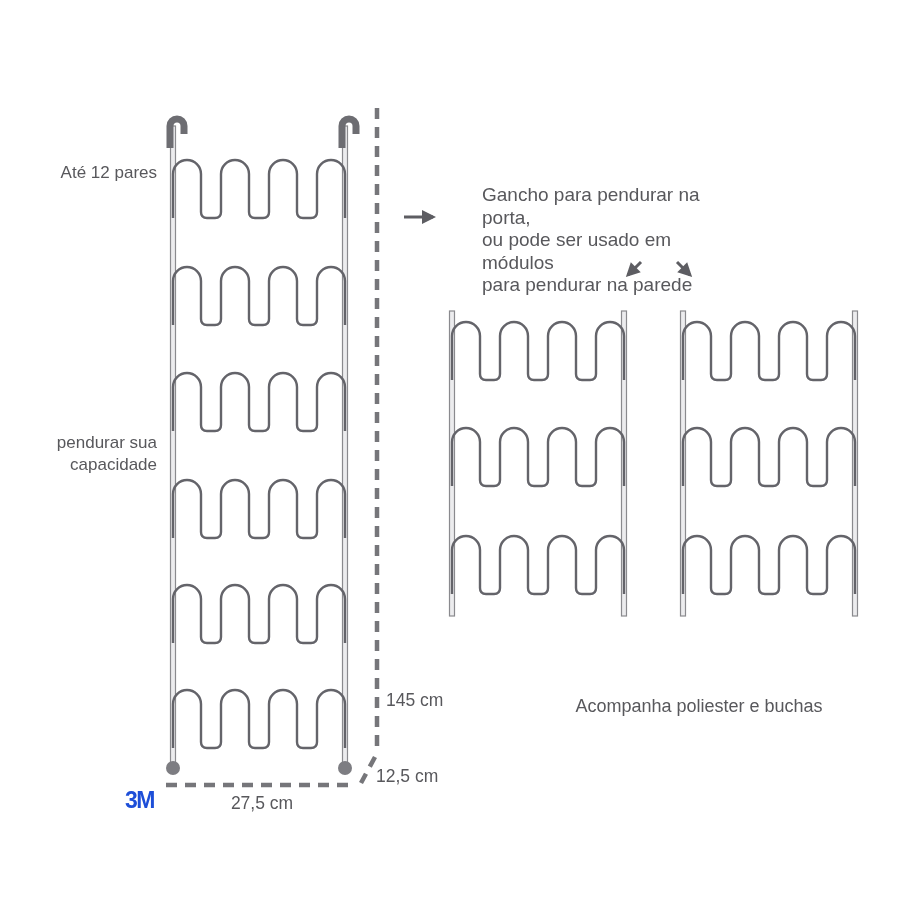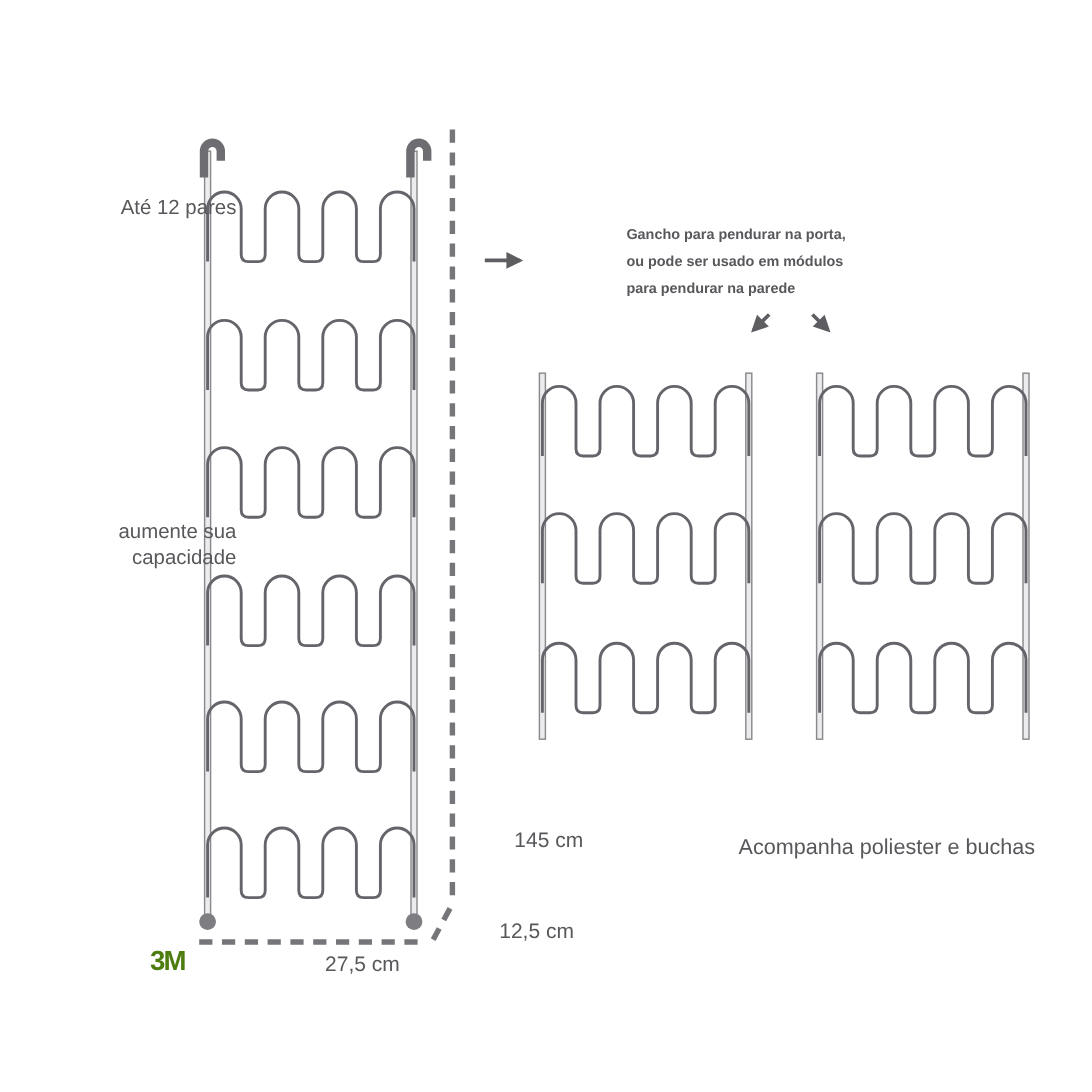--- a/index.html
+++ b/index.html
@@ -1,29 +1,29 @@
 <!DOCTYPE html>
 <html><head>
 <meta charset="utf-8">
 <style>
   html,body{margin:0;padding:0;background:#ffffff;}
   .canvas{
     position:relative;width:910px;height:910px;background:#ffffff;
     font-family:"Liberation Sans", sans-serif;color:#58585c;overflow:hidden;
   }
   .art{position:absolute;left:0;top:0;}
-  .label{position:absolute;white-space:pre-line;line-height:22px;font-size:17px;margin-left:40px;}
+  .label{position:absolute;white-space:pre-line;line-height:22px;font-size:17px;}
   .r{text-align:right;}
   .c{text-align:center;}
   .dim{font-size:17.5px;}
-  .note{font-size:12px;line-height:22.5px;font-weight:bold;}
+  .note{font-size:19px;line-height:22.5px;}
   .material{font-size:18px;line-height:24px;}
   .brand{
     position:absolute;font-size:23px;font-weight:800;letter-spacing:-1.5px;
-    color:#4d7c0f;line-height:22px;
+    color:#1d4ed8;line-height:22px;
   }
   
   .rail{fill:#ececee;stroke:#8a8a8e;stroke-width:1.2;}
   .wire{fill:none;stroke:#64646a;stroke-width:2.4;}
   .hook{fill:none;stroke:#6d6d72;stroke-width:7;}
   .foot{fill:#7d7d82;}
   .dash{stroke:#76767a;stroke-width:4.5;fill:none;stroke-dasharray:11 8;}
   .arrow{stroke:#5d5d62;stroke-width:3;fill:none;}
 </style>
 </head>
@@ -77,29 +77,29 @@
       <rect class="rail" x="852.5" y="311" width="5" height="305"></rect>
       <use class="wire" href="#wave" x="683" y="322"></use>
       <use class="wire" href="#wave" x="683" y="428"></use>
       <use class="wire" href="#wave" x="683" y="536"></use>
     </g>
   </svg>
 
   <div class="label r" style="left:20px;top:162px;width:137px;">Até 12 pares</div>
 
 
-  <div class="label r" style="left:20px;top:432px;width:137px;">aumente sua
+  <div class="label r" style="left:20px;top:432px;width:137px;">pendurar sua
 capacidade</div>
 
 
   <div class="brand" style="left:112px;top:789px;width:42px;text-align:right;">3M</div>
 
   <div class="label dim c" style="left:212px;top:792px;width:100px;">27,5 cm</div>
 
-  <div class="label dim" style="left:366px;top:689px;width:80px;text-align:right;">145 cm</div>
+  <div class="label dim" style="left:386px;top:689px;width:80px;">145 cm</div>
 
   <div class="label dim" style="left:376px;top:765px;width:80px;">12,5 cm</div>
 
   <div class="label note" style="left:482px;top:184px;width:260px;">Gancho para pendurar na porta,
 ou pode ser usado em módulos
 para pendurar na parede</div>
 
 
   <div class="label material c" style="left:499px;top:694px;width:400px;">Acompanha poliester e buchas</div>
 

